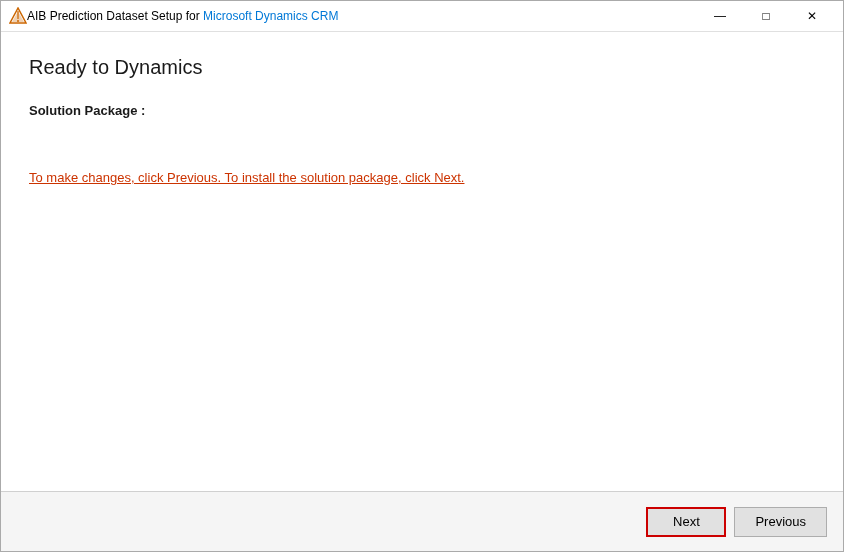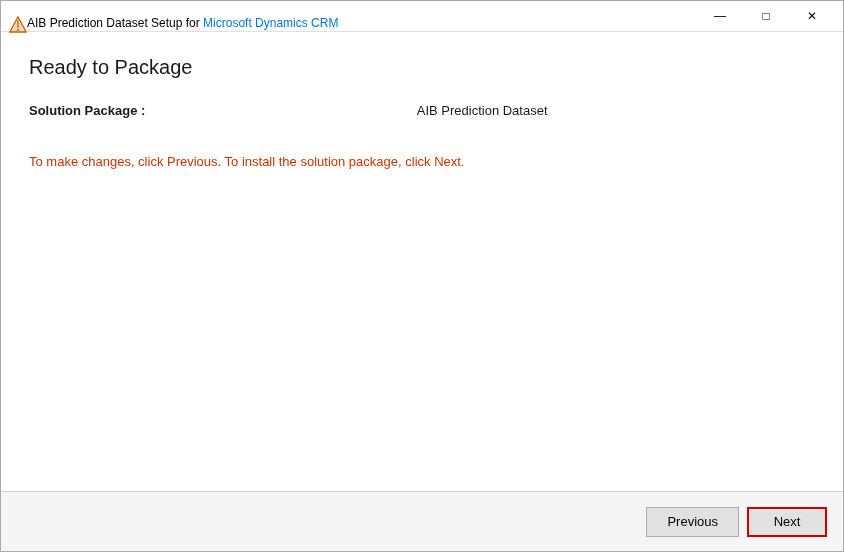--- a/index.html
+++ b/index.html
@@ -23,20 +23,21 @@
       background: #ffffff;
       border: 1px solid #aaaaaa;
       display: flex;
       flex-direction: column;
     }
 
     .title-bar {
       height: 26px;
       background: #ffffff;
       display: flex;
+      align-items: center;
       padding: 15px 8px;
       border-bottom: 1px solid #e0e0e0;
       flex-shrink: 0;
     }
 
     .title-bar-text {
       flex: 1;
       font-size: 12px;
       color: #000000;
       white-space: nowrap;
@@ -76,39 +77,40 @@
       font-size: 20px;
       font-weight: 300;
       color: #1a1a1a;
       margin-bottom: 24px;
     }
 
     .info-grid {
       display: grid;
       grid-template-columns: auto auto;
       gap: 10px 0;
-      margin-bottom: 20px;
+      margin-bottom: 36px;
     }
 
     .info-label {
       font-weight: 600;
       color: #1a1a1a;
       font-size: 13px;
       padding-right: 4px;
     }
 
     .info-value {
       color: #1a1a1a;
       font-size: 13px;
     }
 
     .instruction-text {
       color: #cc3300;
       font-size: 13px;
       margin-top: 16px;
+      text-decoration: underline;
     }
 
     .footer {
       height: 60px;
       border-top: 1px solid #d0d0d0;
       display: flex;
       align-items: center;
       justify-content: flex-end;
       padding: 0 16px;
       gap: 8px;
@@ -155,29 +157,28 @@
       <span>AIB Prediction Dataset Setup for </span><span class="blue-part">Microsoft Dynamics CRM</span>
     </span>
     <div class="window-controls">
       <button class="window-control-btn">—</button>
       <button class="window-control-btn">□</button>
       <button class="window-control-btn close">✕</button>
     </div>
   </div>
 
   <div class="content-area">
-    <h1 class="page-title">Ready to Package</h1>
+    <h1 class="page-title">Ready to Dynamics</h1>
 
     <div class="info-grid">
       <span class="info-label">Solution Package :</span>
-      <span class="info-value">AIB Prediction Dataset</span>
 
     </div>
 
     <p class="instruction-text">To make changes, click Previous. To install the solution package, click Next.</p>
   </div>
 
   <div class="footer">
+    <button class="btn btn-next">Next</button>
     <button class="btn">Previous</button>
-    <button class="btn btn-next">Next</button>
   </div>
 
 </div>
 
 </body></html>

